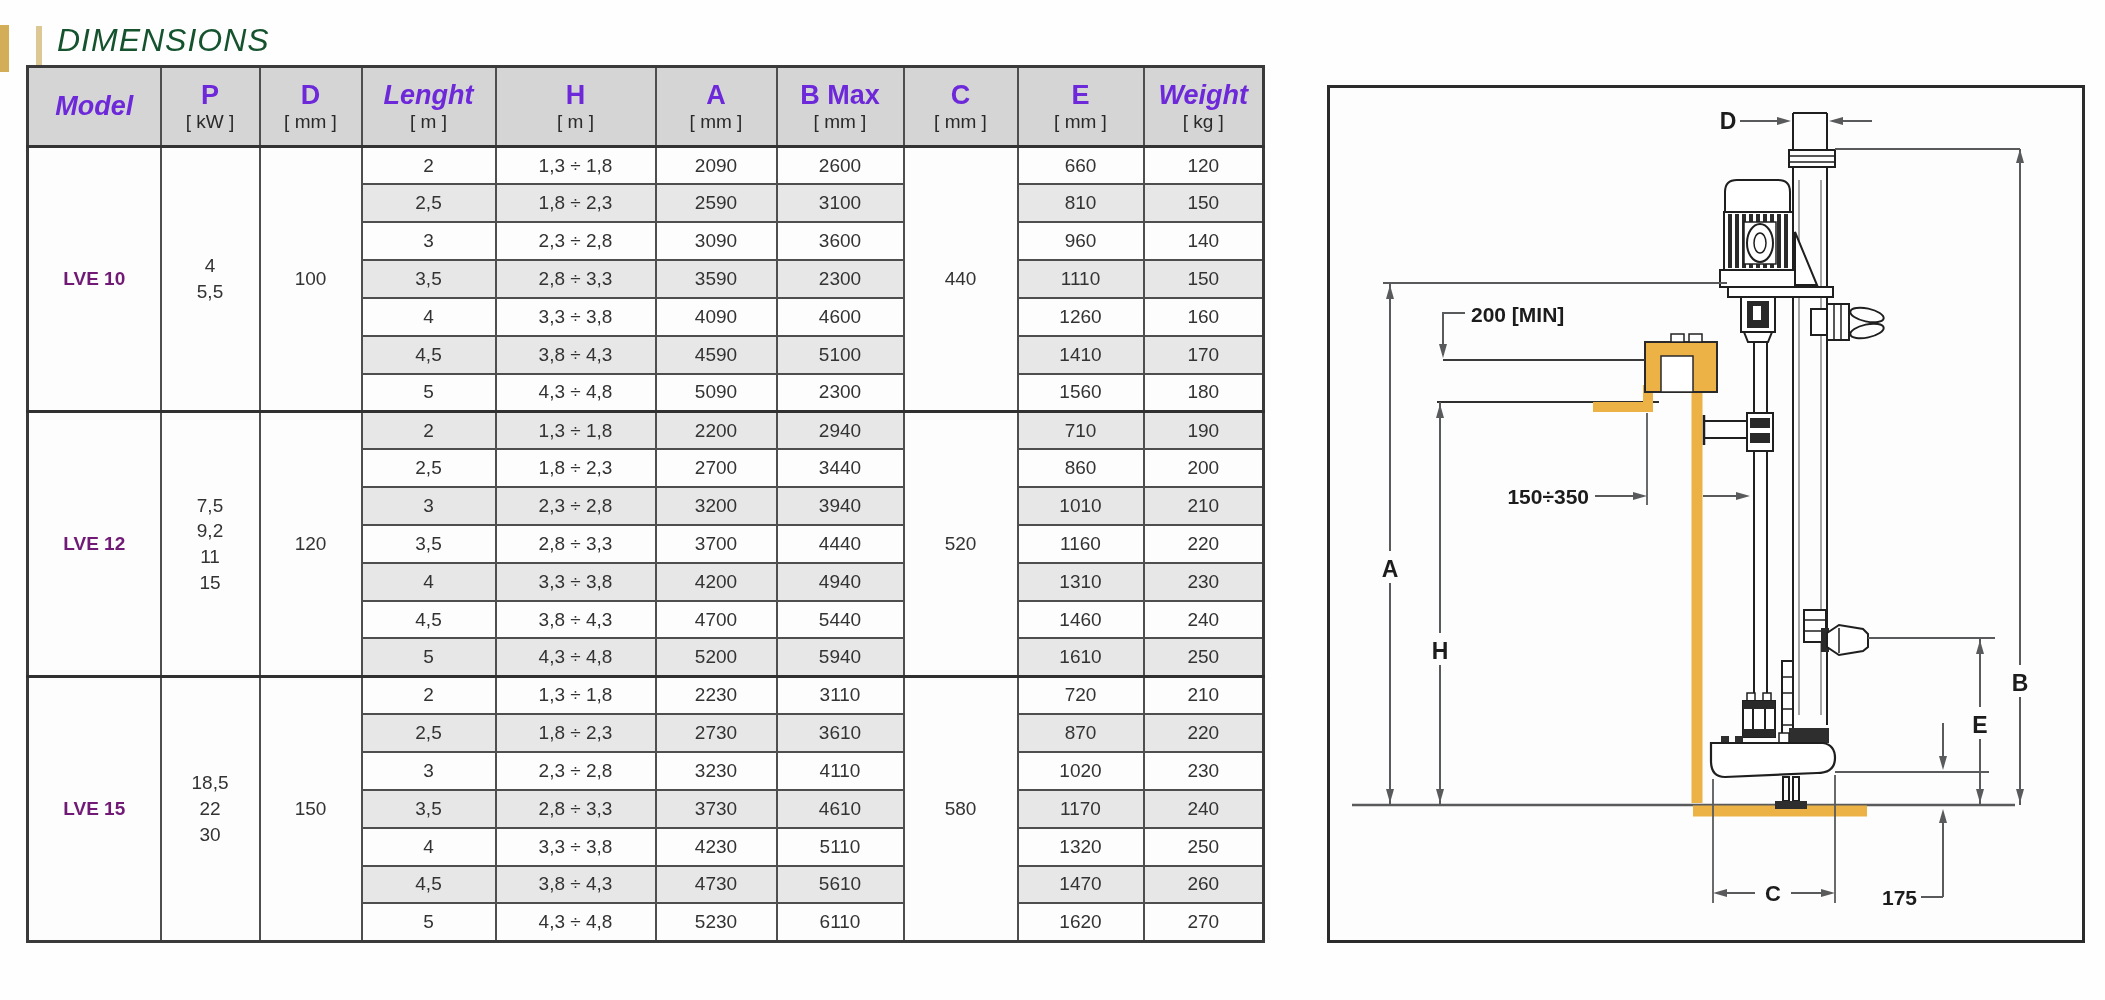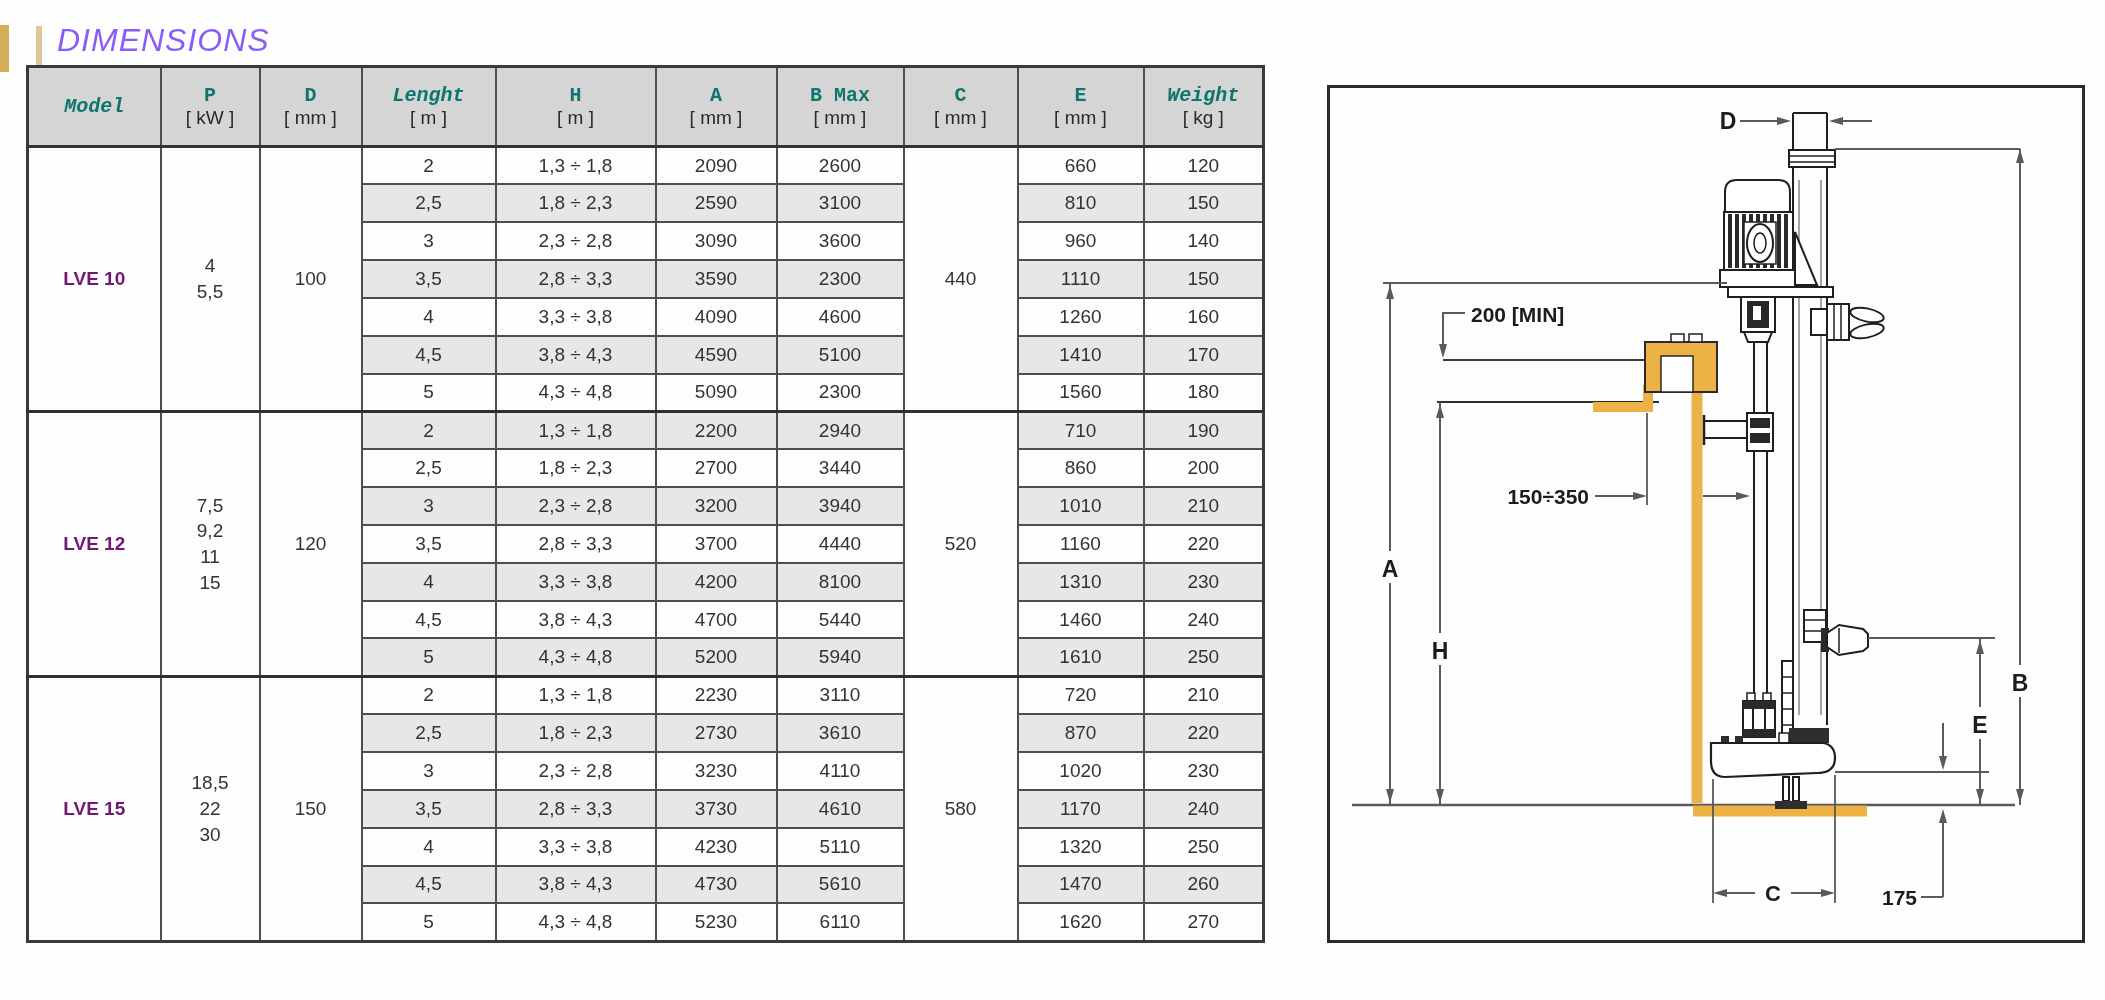--- a/index.html
+++ b/index.html
@@ -6,34 +6,34 @@
   html,body { background:#ffffff; }
   .page {
     position:relative; width:2105px; height:1000px; background:#fefefe;
     font-family:"Liberation Sans", sans-serif; color:#2d2d2d; overflow:hidden;
   }
   
   .accent-bar-edge { position:absolute; left:0;  top:25px; width:9px;  height:47px; background:#d3ad58; }
   .accent-bar      { position:absolute; left:36px;top:26px; width:6px;  height:45px; background:#dcc795; }
   .page-title {
     position:absolute; left:57px; top:22px; font-size:32px; font-style:italic;
-    font-weight:500; letter-spacing:1px; color:#8b5cf6;
+    font-weight:500; letter-spacing:1px; color:#14532d;
   }
   
   .dim-table-wrap { position:absolute; left:26px; top:65px; }
   table { border-collapse:collapse; table-layout:fixed; width:1236px; background:#fff;
           border:3px solid #3a3a3a; }
   col.c-model  { width:133px; } col.c-p    { width:99px;  } col.c-d   { width:102px; }
   col.c-len    { width:134px; } col.c-h    { width:160px; } col.c-a   { width:121px; }
   col.c-bmax   { width:127px; } col.c-c    { width:114px; } col.c-e   { width:126px; }
   col.c-weight { width:120px; }
   th, td { border:2px solid #4e4e4e; text-align:center; vertical-align:middle; }
   thead tr { height:80px; }
   thead th { background:#d5d5d5; border-bottom:3px solid #343434; }
-  .h-label { font-size:20px; font-weight:bold; color:#0f766e; line-height:1.15;font-family:Liberation Mono, monospace; }
+  .h-label { font-size:27px; font-weight:bold; color:#6d28d9; line-height:1.15; }
   .h-label.it { font-style:italic; }
   .h-unit  { font-size:19px; font-weight:normal; color:#2a2a2a; line-height:1.2; }
   tbody tr { height:37.85px; }
   tbody td { font-size:19px; color:#333; background:#fdfdfd; }
   tr.stripe td { background:#e7e7e7; }
   td.merged { background:#fdfdfd !important; }
   td.cell-model { font-weight:bold; color:#701a75; }
   td.multiline { white-space:pre-line; line-height:1.35; }
   tr.group-start td { border-top:3px solid #303030; }
   
@@ -204,21 +204,21 @@
             <td>2,8 ÷ 3,3</td>
             <td>3700</td>
             <td>4440</td>
             <td>1160</td>
             <td>220</td>
           </tr>
           <tr class="stripe">
             <td>4</td>
             <td>3,3 ÷ 3,8</td>
             <td>4200</td>
-            <td>8100</td>
+            <td>4940</td>
             <td>1310</td>
             <td>230</td>
           </tr>
           <tr>
             <td>4,5</td>
             <td>3,8 ÷ 4,3</td>
             <td>4700</td>
             <td>5440</td>
             <td>1460</td>
             <td>240</td>

